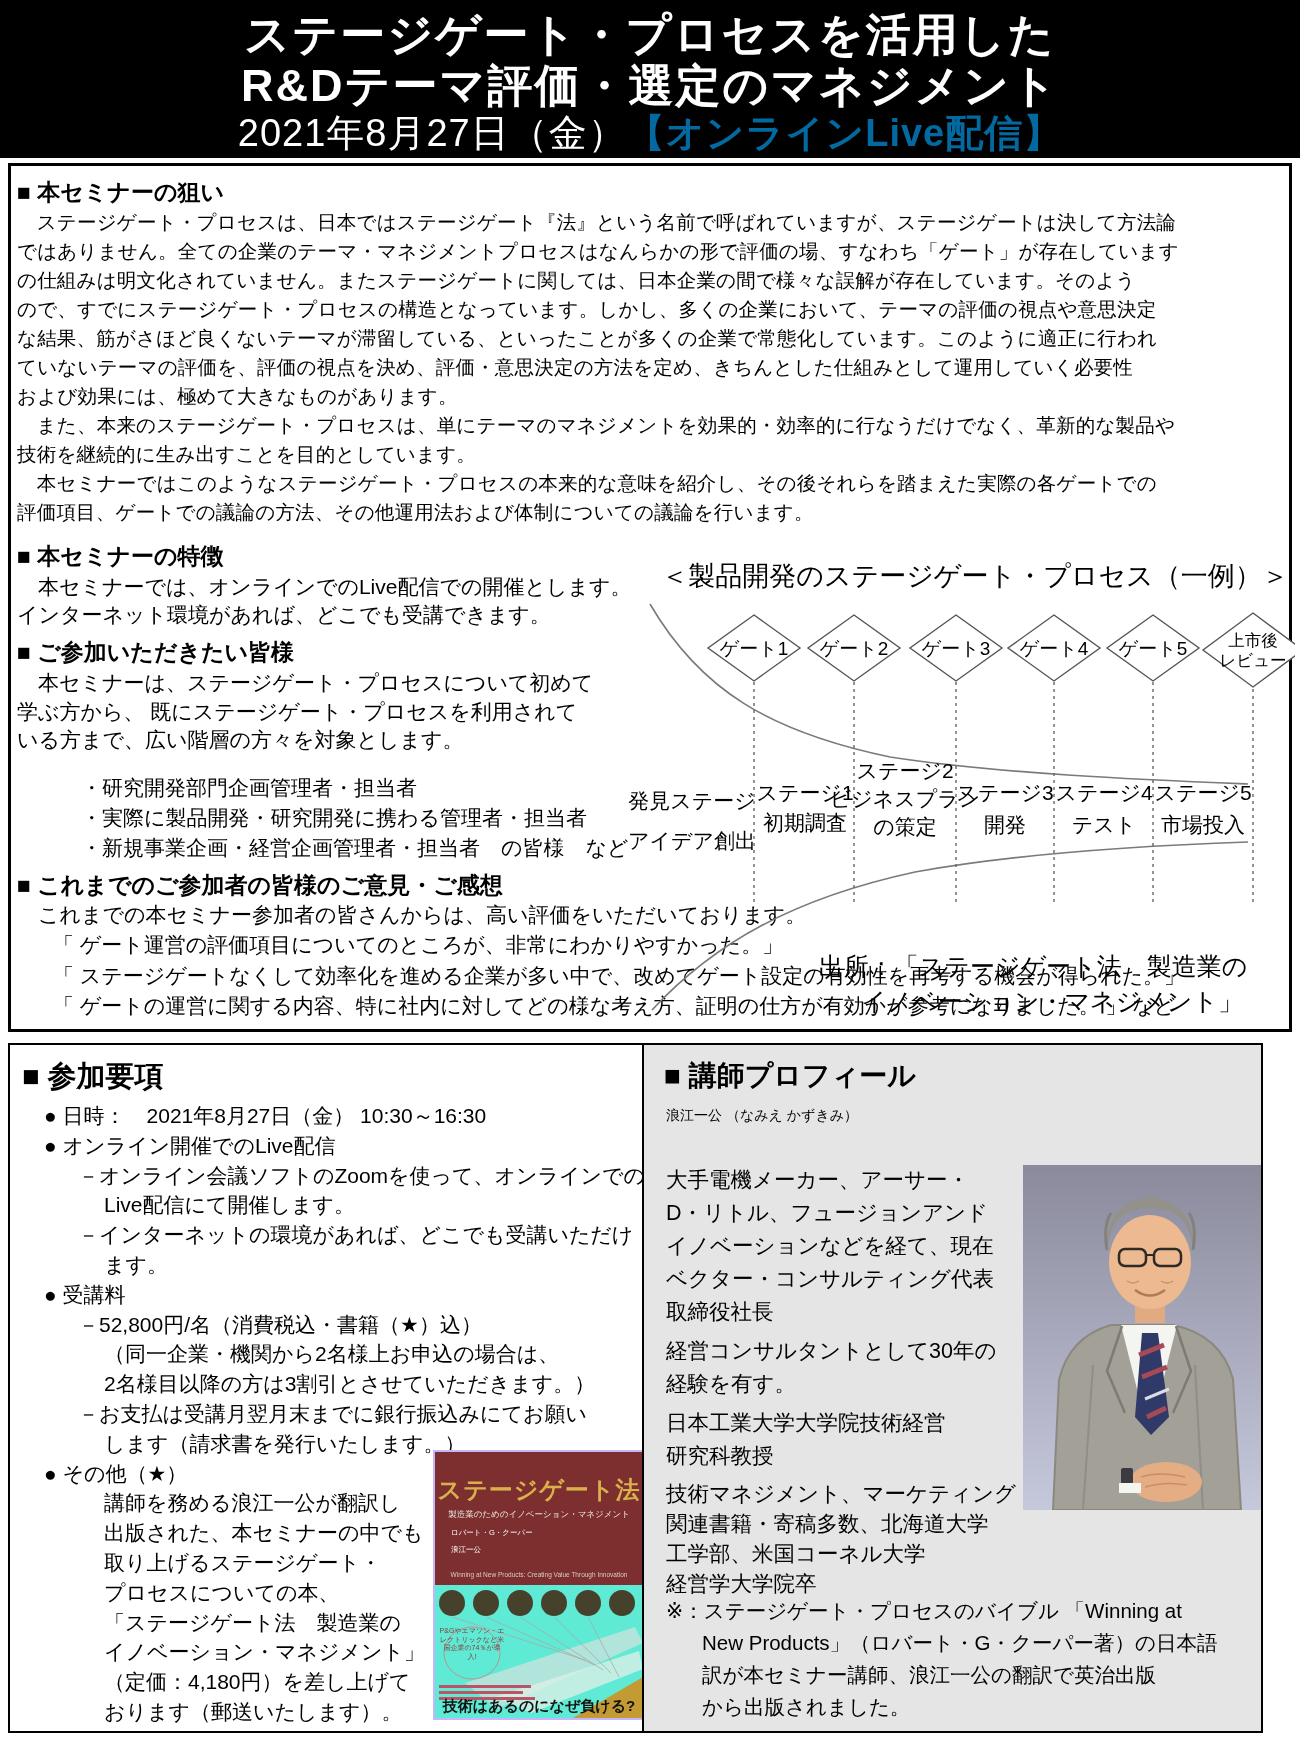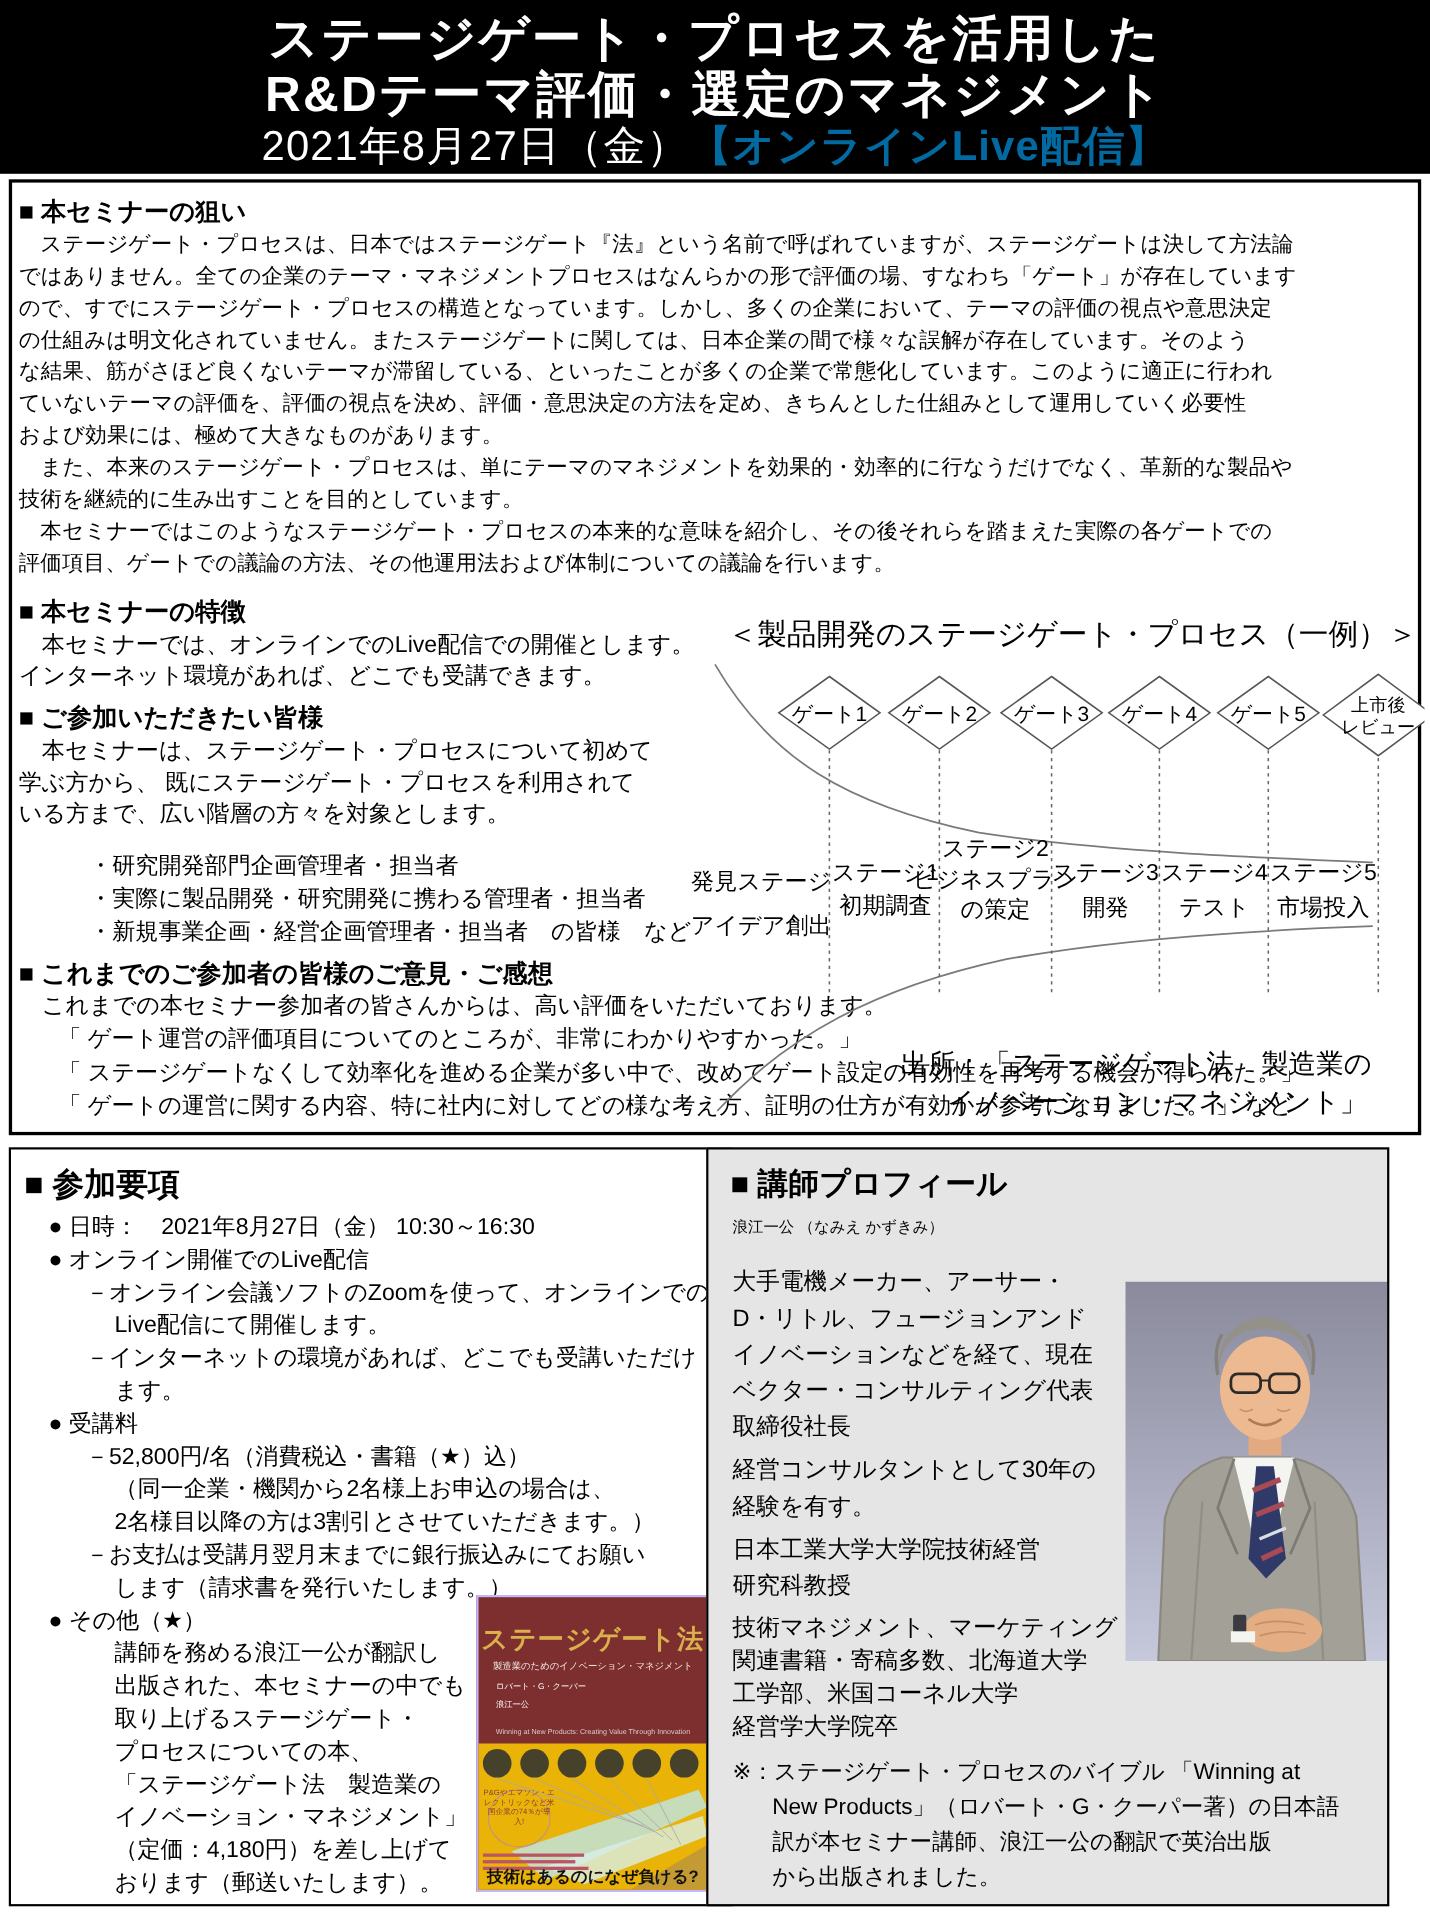--- a/index.html
+++ b/index.html
@@ -39,29 +39,29 @@
   .part-lines .ln{font-size:21px;line-height:29.8px;white-space:nowrap;}
   .part-lines .b1{padding-left:34px;}
   .part-lines .b2{padding-left:68px;}
   .part-lines .b3{padding-left:94px;}
   
   .book{position:absolute;left:423px;top:405px;width:208px;height:266px;border:2px solid #c4b5fd;background:#7c2f2e;}
   .bk-title{color:#d9b04c;font-size:24px;font-weight:bold;text-align:center;margin-top:22px;letter-spacing:1px;white-space:nowrap;}
   .bk-sub{color:#f0e8e0;font-size:8.5px;text-align:center;margin-top:3px;white-space:nowrap;}
   .bk-auth{color:#fff;font-size:7.5px;margin:7px 0 0 16px;line-height:10px;white-space:nowrap;}
   .bk-eng{color:#d8cdc5;font-size:6.5px;text-align:center;margin-top:16px;white-space:nowrap;}
-  .book-white{position:absolute;left:0;bottom:0;width:208px;height:133px;background:#eab308;}
+  .book-white{position:absolute;left:0;bottom:0;width:208px;height:133px;background:#5eead4;}
   .bk-badge{position:absolute;left:4px;top:42px;width:66px;font-size:7px;line-height:8.5px;color:#8a3a3a;text-align:center;}
   .bk-tag{position:absolute;bottom:2px;width:100%;text-align:center;font-size:15px;font-weight:bold;color:#111;white-space:nowrap;}
   .box-prof{position:absolute;left:642px;top:1043px;width:617px;height:686px;border:2px solid #000;background:#e5e5e5;}
   .box-prof h2{position:absolute;left:20px;top:12px;margin:0;font-size:28px;font-weight:bold;}
   .prof-name{position:absolute;left:22px;top:62px;font-size:14px;white-space:nowrap;}
   .prof-paras{position:absolute;left:22px;top:104px;width:345px;}
   .prof-paras .para{margin-top:6px;}
-  .prof-paras .para:first-child{margin-top:0;}
+  .prof-paras .para:first-child{margin-top:15px;}
   .prof-paras .ln{font-size:21.5px;line-height:33px;white-space:nowrap;}
   .prof-paras .para.tight .ln{line-height:30px;}
   .prof-note{position:absolute;left:22px;top:550px;width:585px;}
   .prof-note .ln{font-size:20.5px;line-height:32px;white-space:nowrap;}
   .prof-note .ln + .ln{padding-left:36px;}
   .photo{position:absolute;left:379px;top:120px;width:238px;height:345px;}
 </style>
 </head>
 <body>
 
@@ -73,22 +73,22 @@
     <div class="hdr-d"><span>2021年8月27日（金）</span><span class="red">【オンラインLive配信】</span></div>
   </div>
 
   <div class="box-main">
 
     <div class="sec aim">
       <h3>■ 本セミナーの狙い</h3>
       <div class="lines">
           <div class="ln">　ステージゲート・プロセスは、日本ではステージゲート『法』という名前で呼ばれていますが、ステージゲートは決して方法論</div>
           <div class="ln">ではありません。全ての企業のテーマ・マネジメントプロセスはなんらかの形で評価の場、すなわち「ゲート」が存在しています</div>
+          <div class="ln">の仕組みは明文化されていません。またステージゲートに関しては、日本企業の間で様々な誤解が存在しています。そのよう</div>
           <div class="ln">ので、すでにステージゲート・プロセスの構造となっています。しかし、多くの企業において、テーマの評価の視点や意思決定</div>
-          <div class="ln">の仕組みは明文化されていません。またステージゲートに関しては、日本企業の間で様々な誤解が存在しています。そのよう</div>
           <div class="ln">な結果、筋がさほど良くないテーマが滞留している、といったことが多くの企業で常態化しています。このように適正に行われ</div>
           <div class="ln">ていないテーマの評価を、評価の視点を決め、評価・意思決定の方法を定め、きちんとした仕組みとして運用していく必要性</div>
           <div class="ln">および効果には、極めて大きなものがあります。</div>
           <div class="ln">　また、本来のステージゲート・プロセスは、単にテーマのマネジメントを効果的・効率的に行なうだけでなく、革新的な製品や</div>
           <div class="ln">技術を継続的に生み出すことを目的としています。</div>
           <div class="ln">　本セミナーではこのようなステージゲート・プロセスの本来的な意味を紹介し、その後それらを踏まえた実際の各ゲートでの</div>
           <div class="ln">評価項目、ゲートでの議論の方法、その他運用法および体制についての議論を行います。</div>
         </div>
     </div>
 

